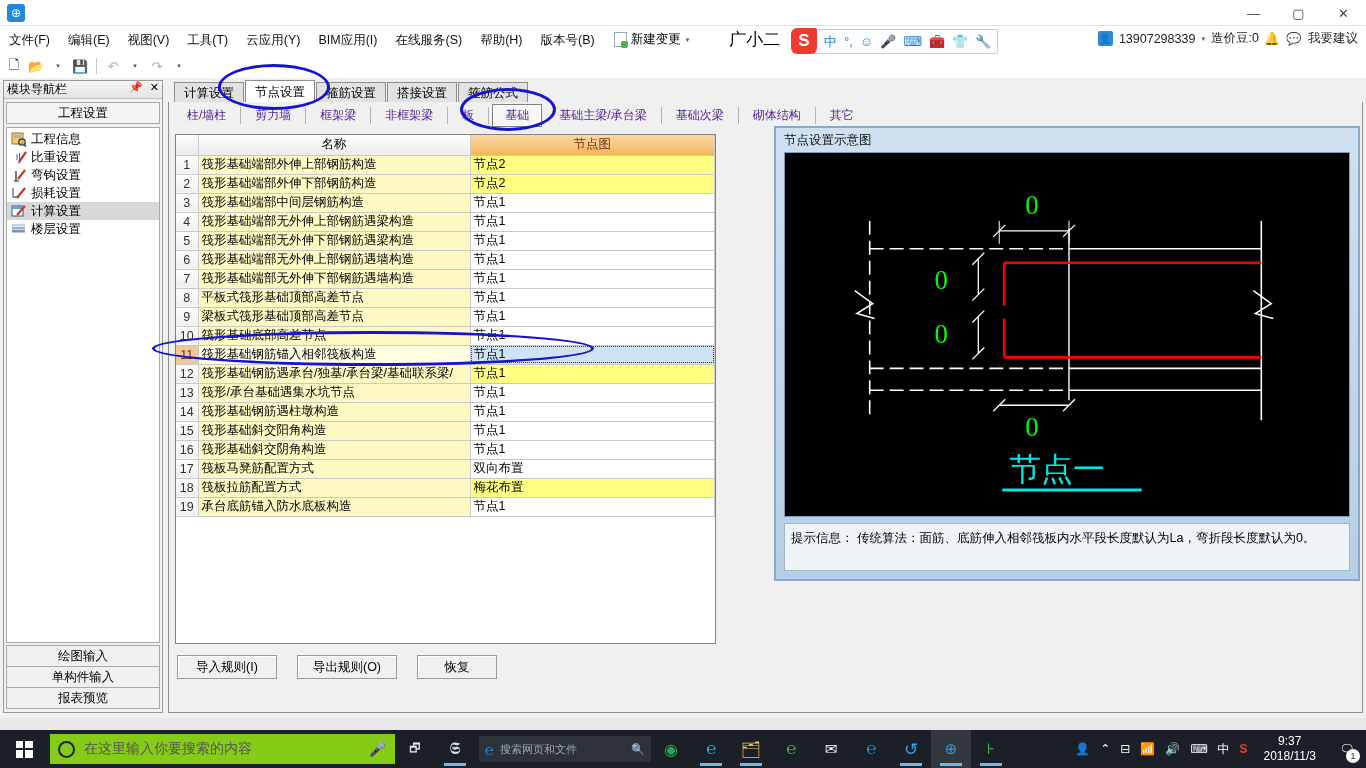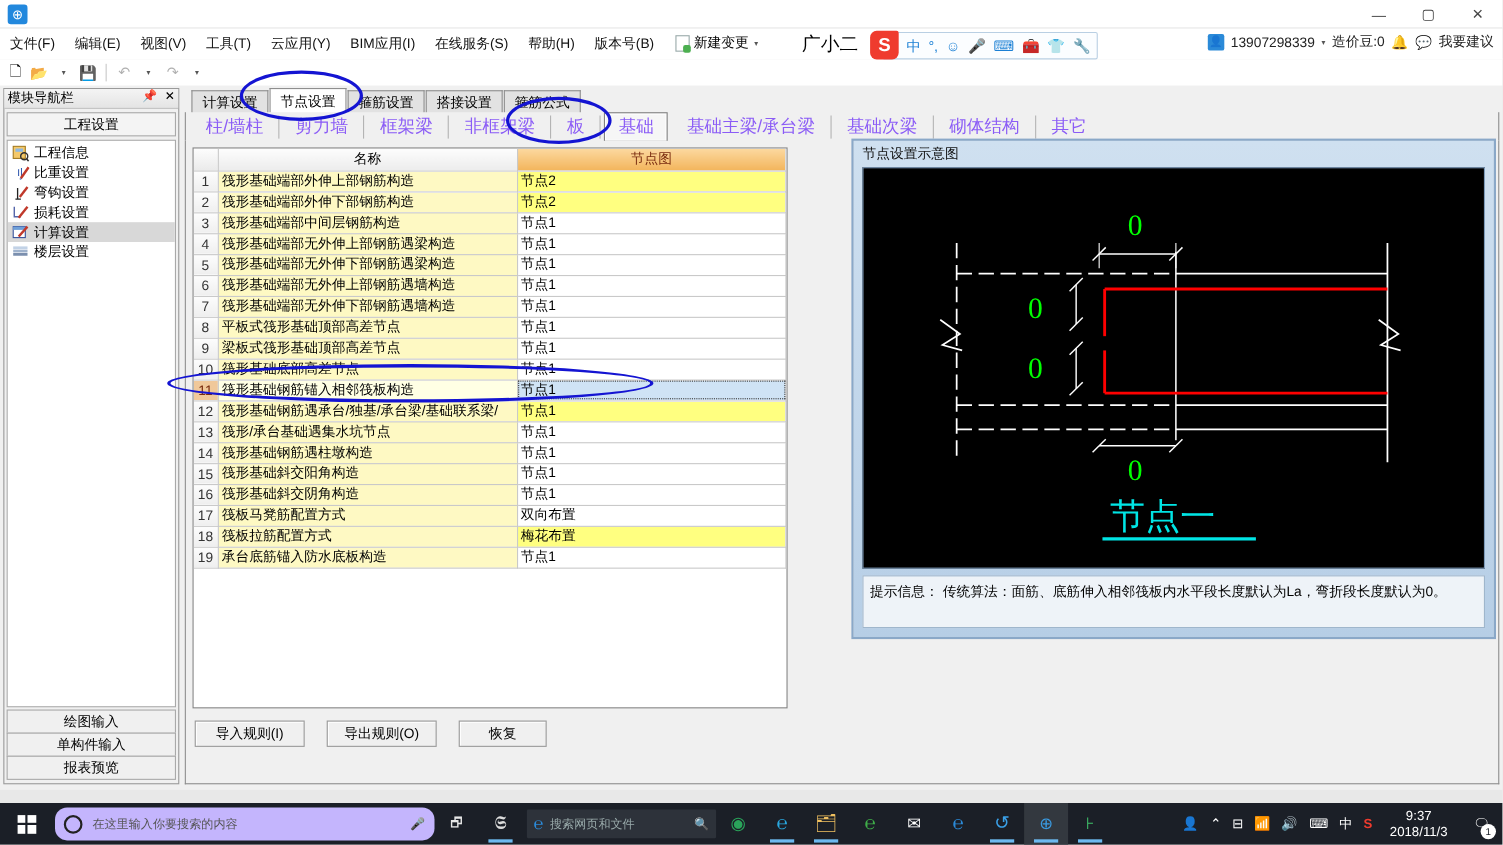--- a/index.html
+++ b/index.html
@@ -99,21 +99,21 @@
     height:20px; padding:0 9px; font-size:12.5px; line-height:20px;
     border:1px solid #8e8e8e; border-bottom:none; background:#e2e2e2; margin-right:1px;
   }
   .tab1.active{ background:#fff; height:22px; line-height:22px; position:relative; z-index:2;}
 
   .tabs2{
     display:flex; align-items:center; height:26px; background:#f0f0f0;
     border-left:1px solid #8e8e8e; border-right:1px solid #8e8e8e;
     padding-left:4px;
   }
-  .tab2{ font-size:16px; padding:0 14px; border-right:1px solid #b4b4b4; color:#8b5cf6;}
+  .tab2{ font-size:12px; padding:0 14px; border-right:1px solid #b4b4b4; color:#4c1d95;}
   .tab2:last-child{border-right:none;}
   .tab2.active{
     border:1px solid #808080; background:#f6f6f6; padding:2px 12px;
     box-shadow: inset 0 0 0 1px #fff; margin:0 3px;text-align:center;
   }
 
   .panelbox{
     position:absolute; left:0; top:48px; width:1195px; height:585px;
     border:1px solid #8e8e8e; border-top:none; background:#f0f0f0;
   }
@@ -172,22 +172,22 @@
   
   .taskbar{
     position:absolute; left:0; top:730px; width:1366px; height:38px;
     background:#1b1f27; display:flex; align-items:center; color:#fff;
   }
   .start{ width:48px;height:38px;display:flex;align-items:center;justify-content:center;}
   .start .w{ width:17px;height:17px; display:grid; grid-template-columns:1fr 1fr;
              grid-template-rows:1fr 1fr; gap:2px;}
   .start .w i{ background:#fff; display:block;}
   .tb-search{
-    width:345px;height:30px;background:#c4b5fd;display:flex;align-items:center;
-    color:#555; font-size:11px; padding:0 8px; margin-left:2px;border-radius:11px;
+    width:345px;height:30px;background:#84cc16;display:flex;align-items:center;
+    color:#555; font-size:14px; padding:0 8px; margin-left:2px;
   }
   .tb-search .circ{ width:17px;height:17px;border:2px solid #222;border-radius:50%;margin-right:9px;}
   .tsk{ width:40px;height:38px;display:flex;align-items:center;justify-content:center;position:relative;}
   .tsk.run:after{content:"";position:absolute;bottom:2px;left:9px;width:22px;height:3px;background:#6cb9f0;}
   .tsk.active{ background:#33383f; }
   .edgebox{ width:172px;height:26px;background:#2d323a;display:flex;align-items:center;
             padding:0 6px;gap:6px;color:#9aa; font-size:11px; border-radius:1px; margin-left:4px;}
   .tray{ margin-left:auto; display:flex; align-items:center; gap:10px; padding-right:4px; font-size:12px;}
   .clock{ text-align:center; line-height:1.25; font-size:12px; padding:0 6px;}
   .notif{ width:30px;height:38px;display:flex;align-items:center;justify-content:center;position:relative;}

